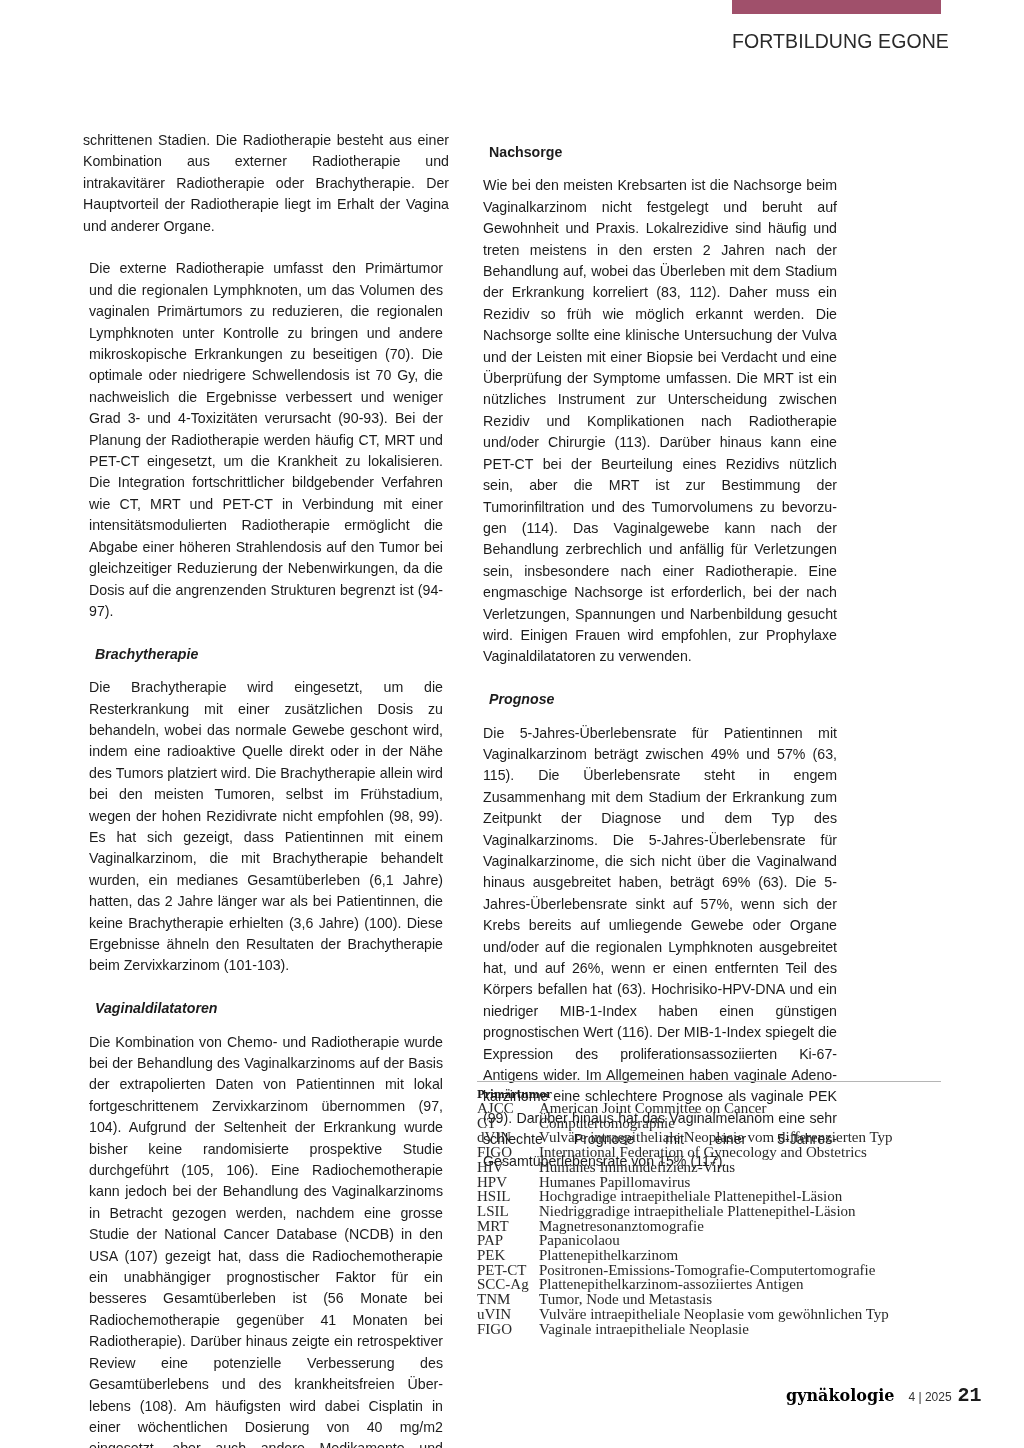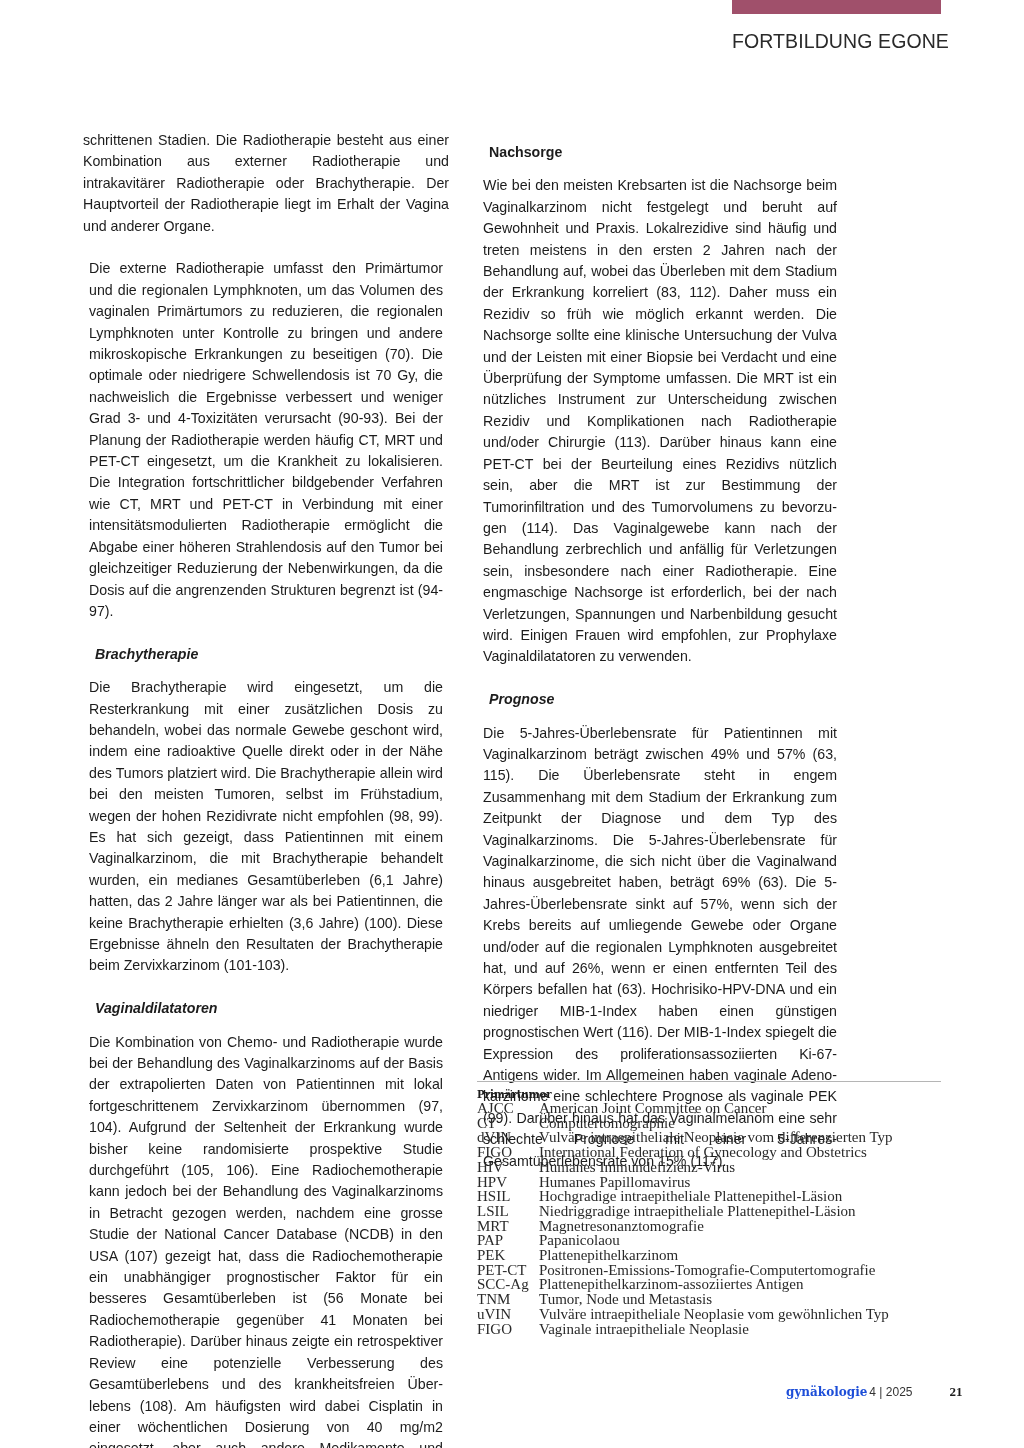--- a/index.html
+++ b/index.html
@@ -24,23 +24,23 @@
   .abbr-block { position: absolute; left: 477px; top: 1081px; width: 464px; }
   .abbr-rule { height: 1px; background: #b5b5b5; margin-bottom: 5px; }
   .abbr-title { font-family: "DejaVu Serif", "Liberation Serif", serif; font-weight: bold; font-size: 10.2px;
                 line-height: 14px; color: #1c1c1c; }
   .abbr-row { display: flex; font-family: "Liberation Serif", "DejaVu Serif", serif; font-size: 15px;
               line-height: 14.7px; color: #2a2a2a; }
   .abbr-key { width: 62px; flex: 0 0 62px; }
   .abbr-val { flex: 1; }
 
   .footer { position: absolute; top: 1384px; left: 786px; display: flex; align-items: baseline; white-space: nowrap; }
-  .footer .journal { font-family: "DejaVu Serif", "Liberation Serif", serif; font-weight: bold; font-size: 12px; color: #1d4ed8; }
-  .footer .issue { font-family: "Liberation Sans", sans-serif; font-size: 12px; color: #333; margin-left: 2px; }
-  .footer .page { font-family: Liberation Serif, serif; font-weight: bold; font-size: 13px; color: #1c1c1c; margin-left: 37px; }
+  .footer .journal { font-family: "DejaVu Serif", "Liberation Serif", serif; font-weight: bold; font-size: 16px; color: #000000; }
+  .footer .issue { font-family: "Liberation Sans", sans-serif; font-size: 12px; color: #333; margin-left: 14px; }
+  .footer .page { font-family: Liberation Mono, monospace; font-weight: bold; font-size: 20px; color: #1c1c1c; margin-left: 6px; }
 </style>
 </head>
 <body>
 
 <div class="top-bar"></div>
 <div class="section-label">FORTBILDUNG EGONE</div>
 
 <div class="col col-left">
   <p>schrittenen Stadien. Die Radiotherapie besteht aus einer Kombination aus externer Radiotherapie und intrakavitärer Radiotherapie oder Brachytherapie. Der Hauptvorteil der Ra­diotherapie liegt im Erhalt der Vagina und anderer Organe.</p>
 

